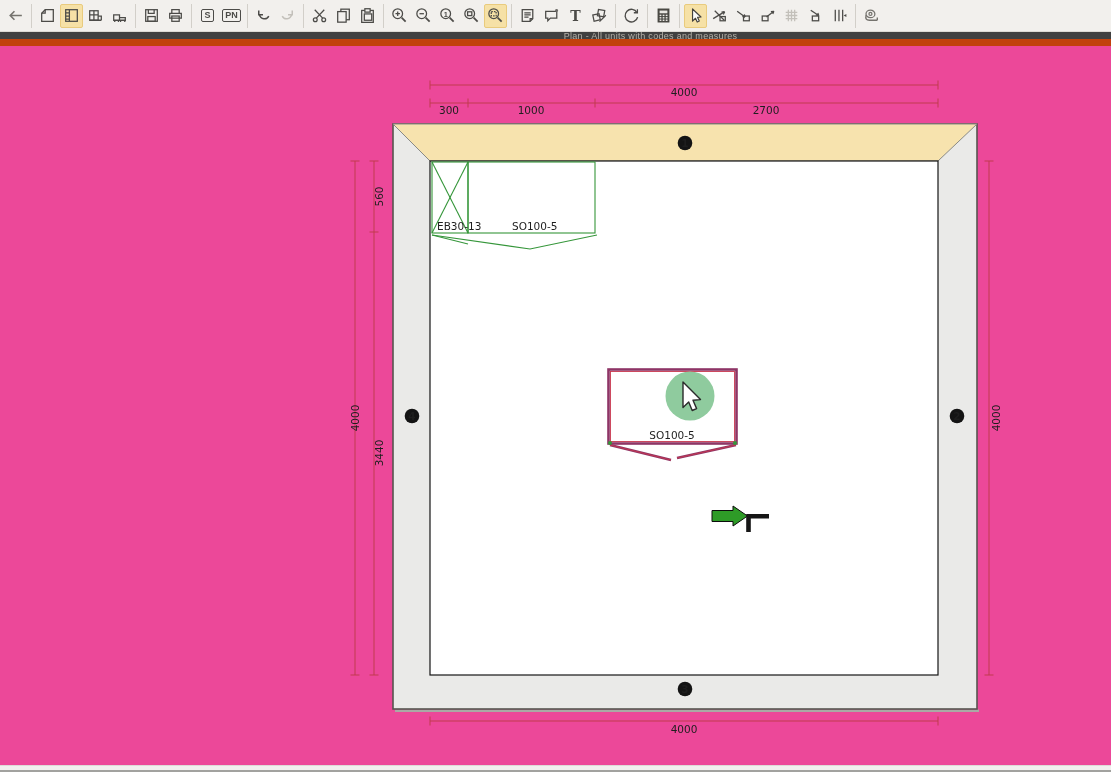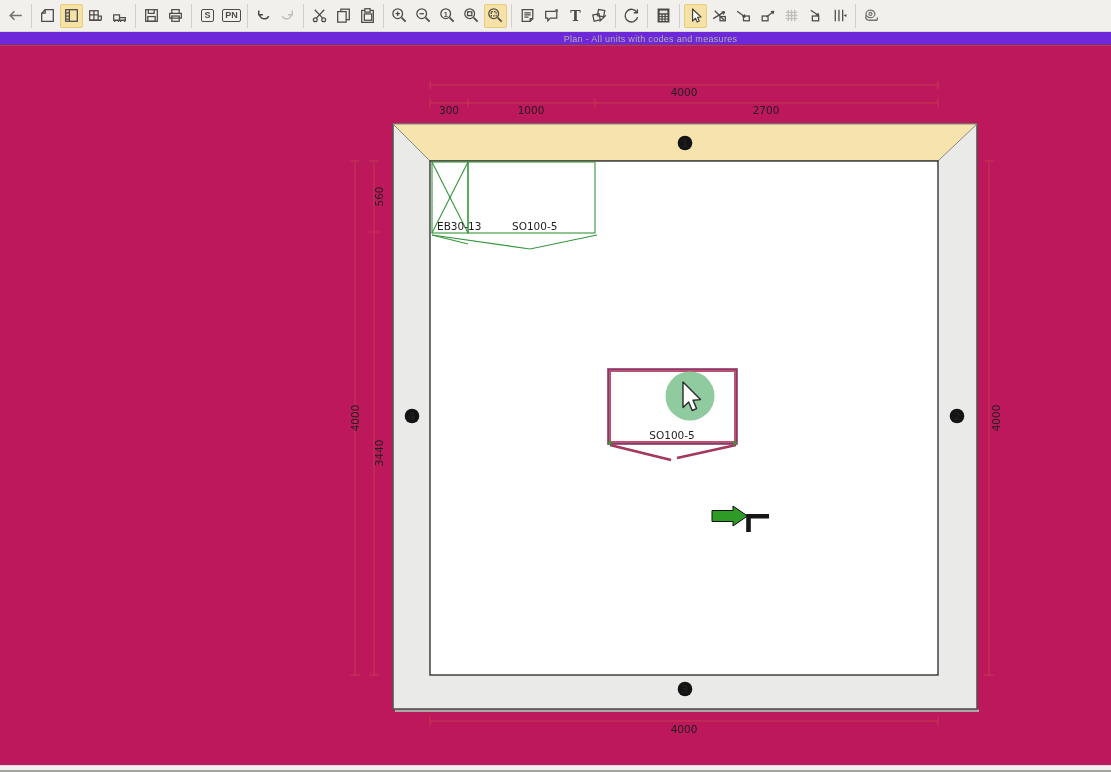--- a/index.html
+++ b/index.html
@@ -15,26 +15,26 @@
   .sep{width:1px;height:24px;background:#d2cfc9;margin:0 3px;flex:none}
   .ic{width:19px;height:19px;stroke:#4c4b48;fill:none;stroke-width:1.2;
       stroke-linecap:butt;stroke-linejoin:miter}
   .ic.dim{stroke:#c3c0ba}
   .ic.dark{stroke:#75736e}
   .boxed{font-size:9px;font-weight:bold;color:#4c4b48;border:1.5px solid #4c4b48;
          border-radius:2px;padding:1px 2px;line-height:1}
   .textT{font-family:"DejaVu Serif",serif;font-size:14px;font-weight:bold;color:#4c4b48;line-height:1}
 
   
-  .titlebar{height:14px;background:#6d28d9;border-bottom:1px solid #c2410c;
+  .titlebar{height:14px;background:#404040;border-bottom:7px solid #c2410c;
             font-size:9px;color:#b4b0a8;display:flex;align-items:center;justify-content:center;
             padding-left:190px;box-sizing:border-box;letter-spacing:.3px}
 
   
-  .canvas{position:relative;height:719px;background:#be185d}
+  .canvas{position:relative;height:719px;background:#ec4899}
   .plansvg{display:block}
   .plansvg text{font-family:"DejaVu Sans",sans-serif;font-size:10.5px;fill:#1e1e1e}
   .dimtext{fill:#1c1c1c}
   .badgetext{fill:#fff;font-size:9.5px;font-weight:bold}
 
   
   .statusbar{position:absolute;left:0;bottom:0;width:100%;height:7px;background:#f1f0ee;
              border-top:1px solid #dedbd6;border-bottom:2px solid #a2a29f;box-sizing:border-box}
 </style>
 </head>

